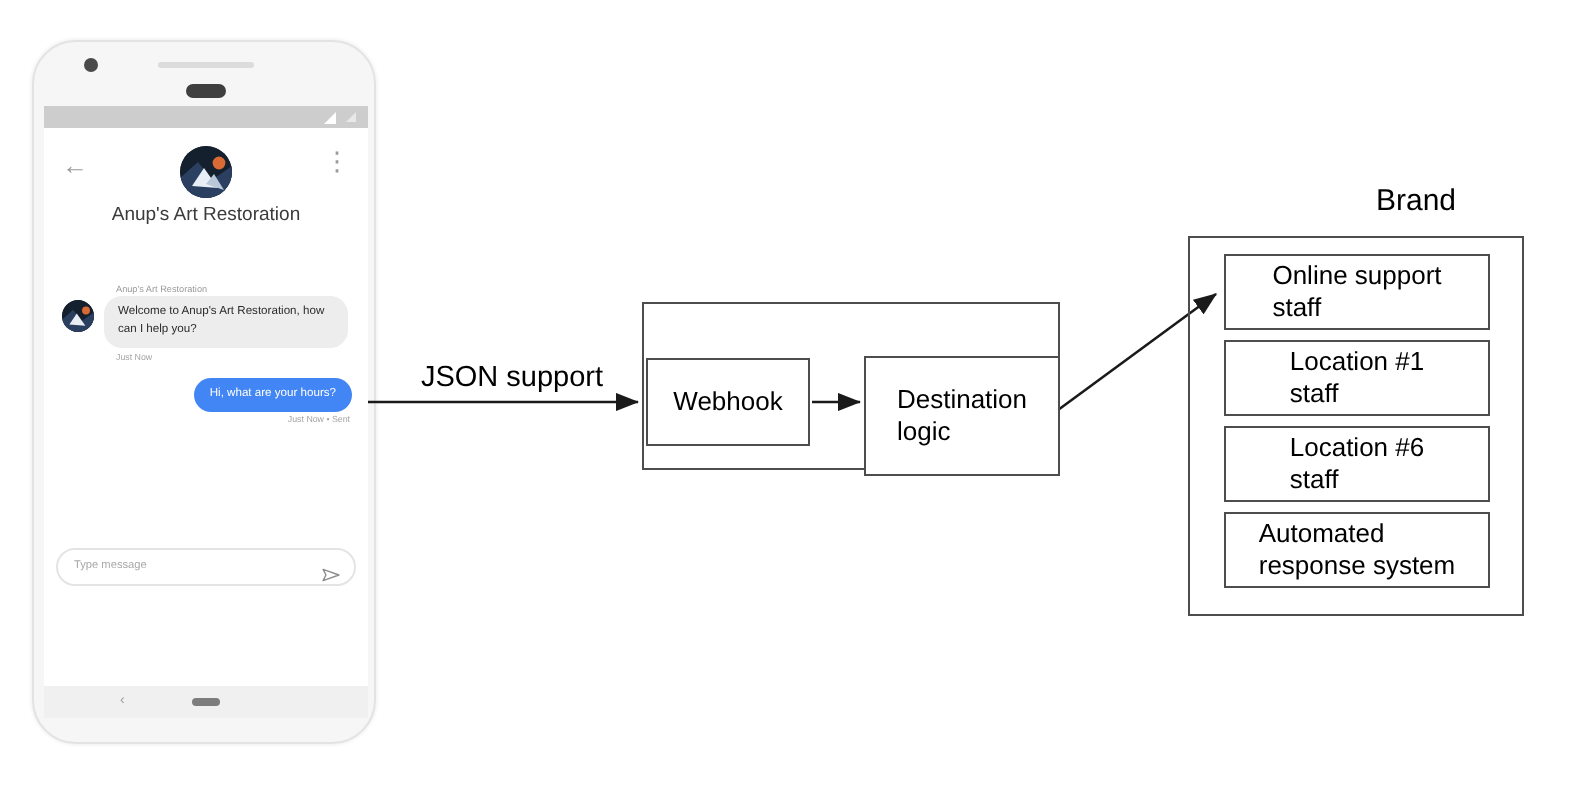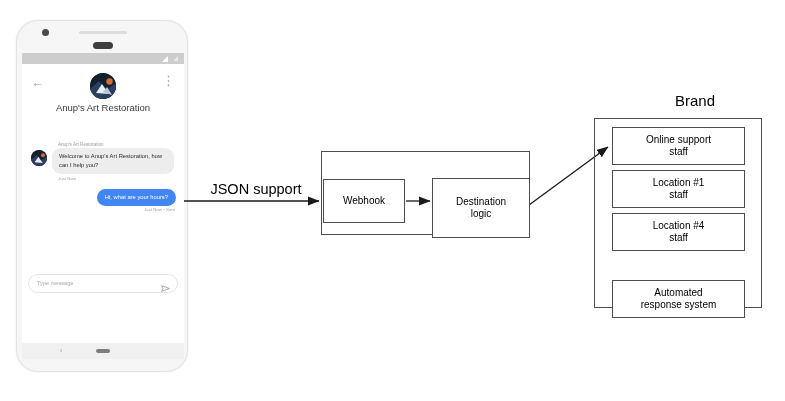--- a/index.html
+++ b/index.html
@@ -259,42 +259,42 @@
     line-height: 1.18;
   }
   .box {
     position: absolute;
     box-sizing: border-box;
     background: #ffffff;
     border: 1.3px solid #4d4d4d;
     display: flex;
     align-items: center;
     justify-content: center;
-    text-align: center;
-    font-size: 10px;
+    text-align: left;
+    font-size: 13px;
     line-height: 1.2;
     color: #000;
   }
   .box-outer {
     background: transparent;
     display: block;
   }
 
   #label-json-payload {
     left: 196px;
     top: 181px;
     width: 120px;
   }
   #label-routing-title {
     left: 340px;
     top: 104px;
     width: 200px;
   }
   #label-brand-title {
-    left: 635px;
+    left: 648px;
     top: 92px;
     width: 120px;
     font-size: 15px;
   }
 
   #box-routing-outer {
     left: 321px;
     top: 151px;
     width: 209px;
     height: 84px;
@@ -319,21 +319,21 @@
     height: 190px;
   }
   .brand-item {
     left: 612px;
     width: 133px;
     height: 38px;
   }
   #box-online-support { top: 127px; }
   #box-location-1 { top: 170px; }
   #box-location-2 { top: 213px; }
-  #box-automated { top: 256px; margin-top: 24px; }
+  #box-automated { top: 256px; }
 </style>
 </head>
 <body>
 
 <div id="phone-mockup">
 
   <div id="phone-bezel-top">
     <div id="phone-camera"></div>
     <div id="phone-earpiece-bar"></div>
     <div id="phone-speaker"></div>
@@ -432,20 +432,20 @@
   <span style="white-space:pre-line">Online support
 staff</span>
 </div>
 
 <div class="box brand-item" id="box-location-1">
   <span style="white-space:pre-line">Location #1
 staff</span>
 </div>
 
 <div class="box brand-item" id="box-location-2">
-  <span style="white-space:pre-line">Location #4
+  <span style="white-space:pre-line">Location #6
 staff</span>
 </div>
 
 <div class="box brand-item" id="box-automated">
   <span style="white-space:pre-line">Automated
 response system</span>
 </div>
 
 </body></html>

